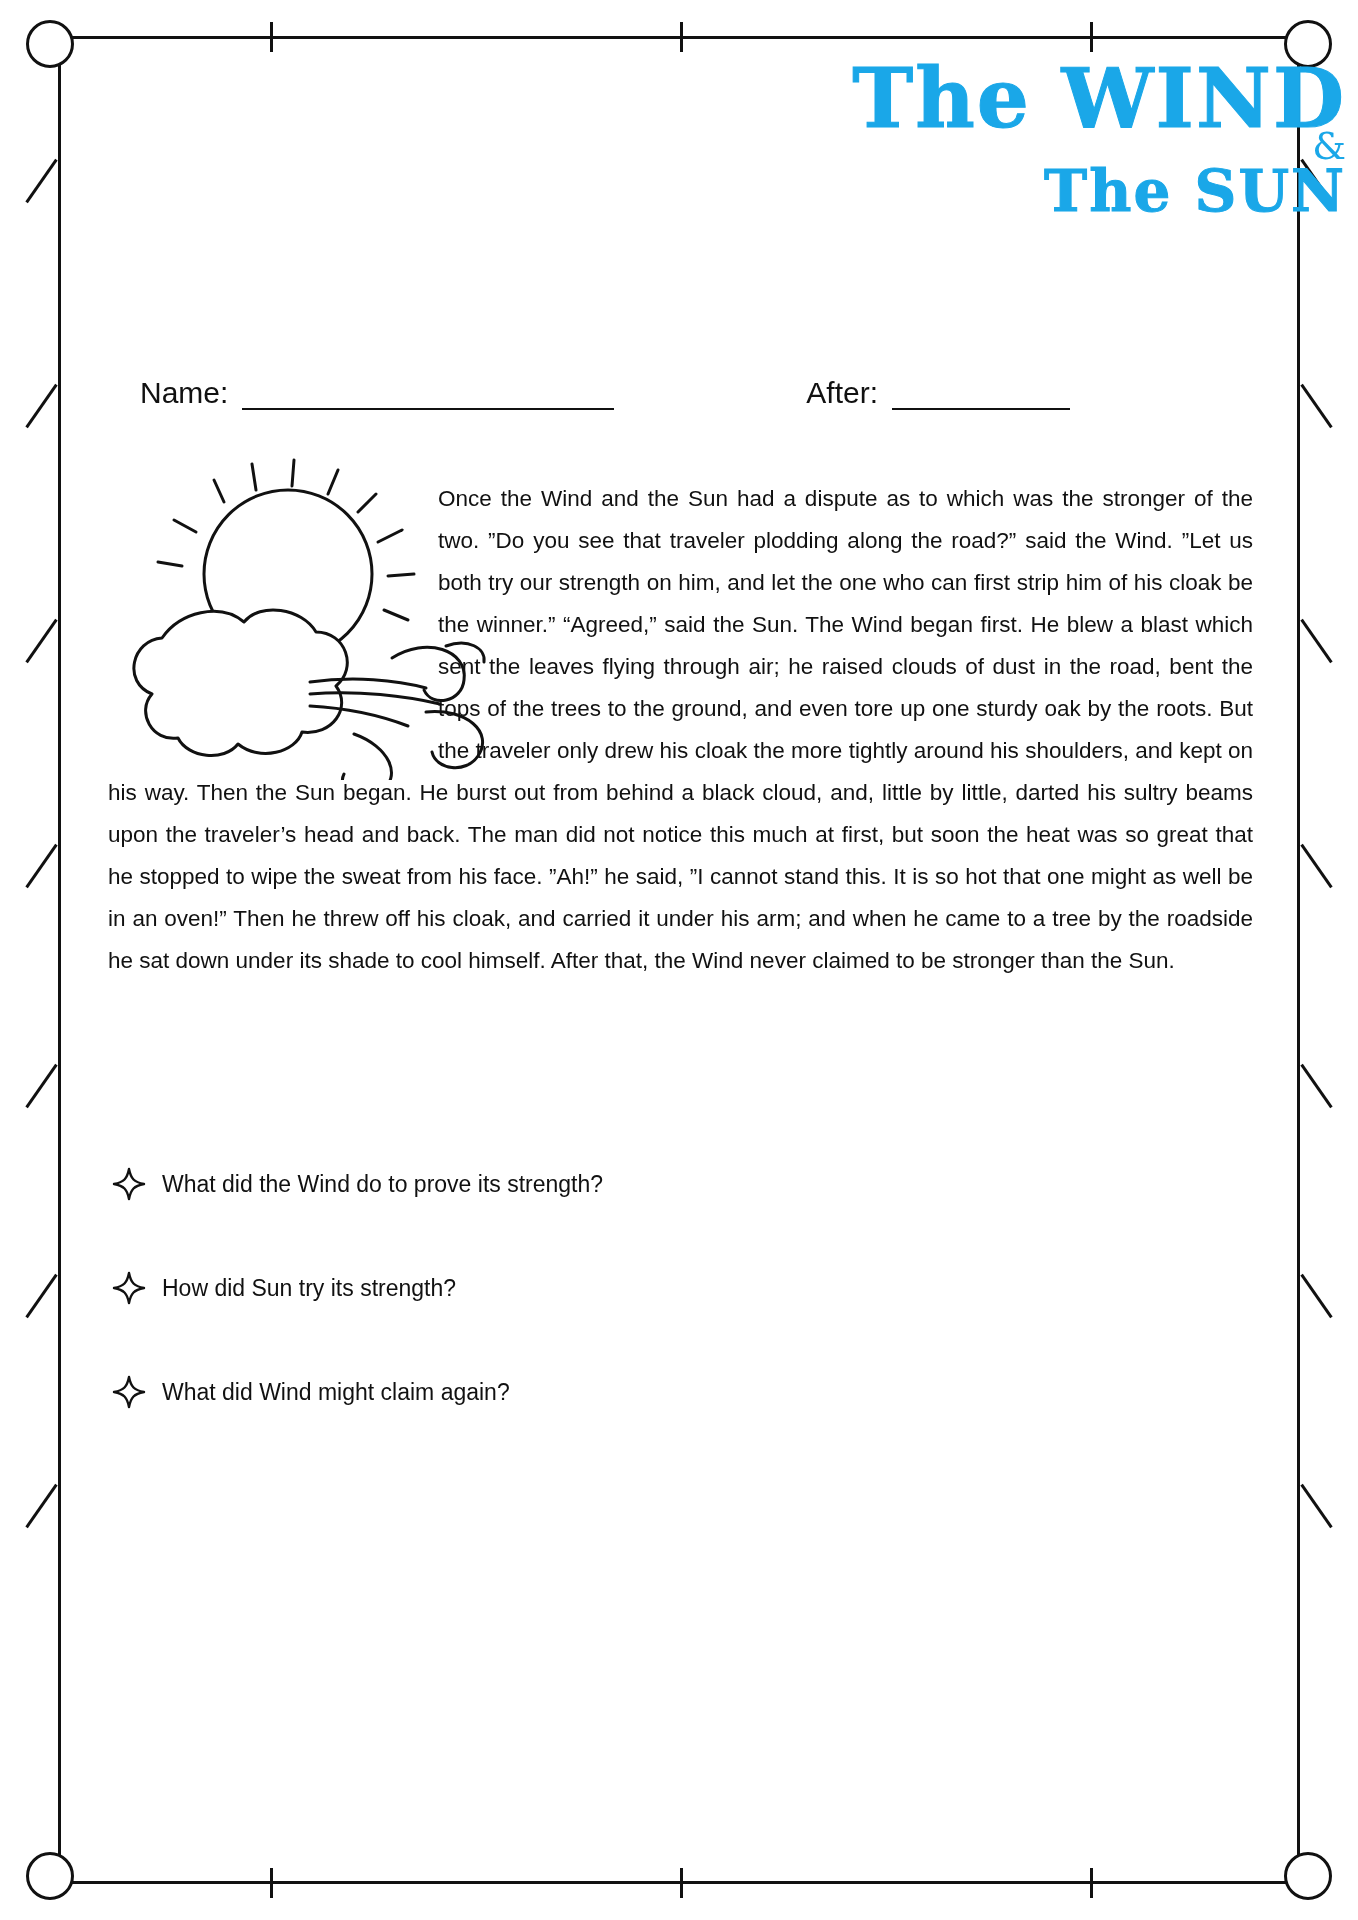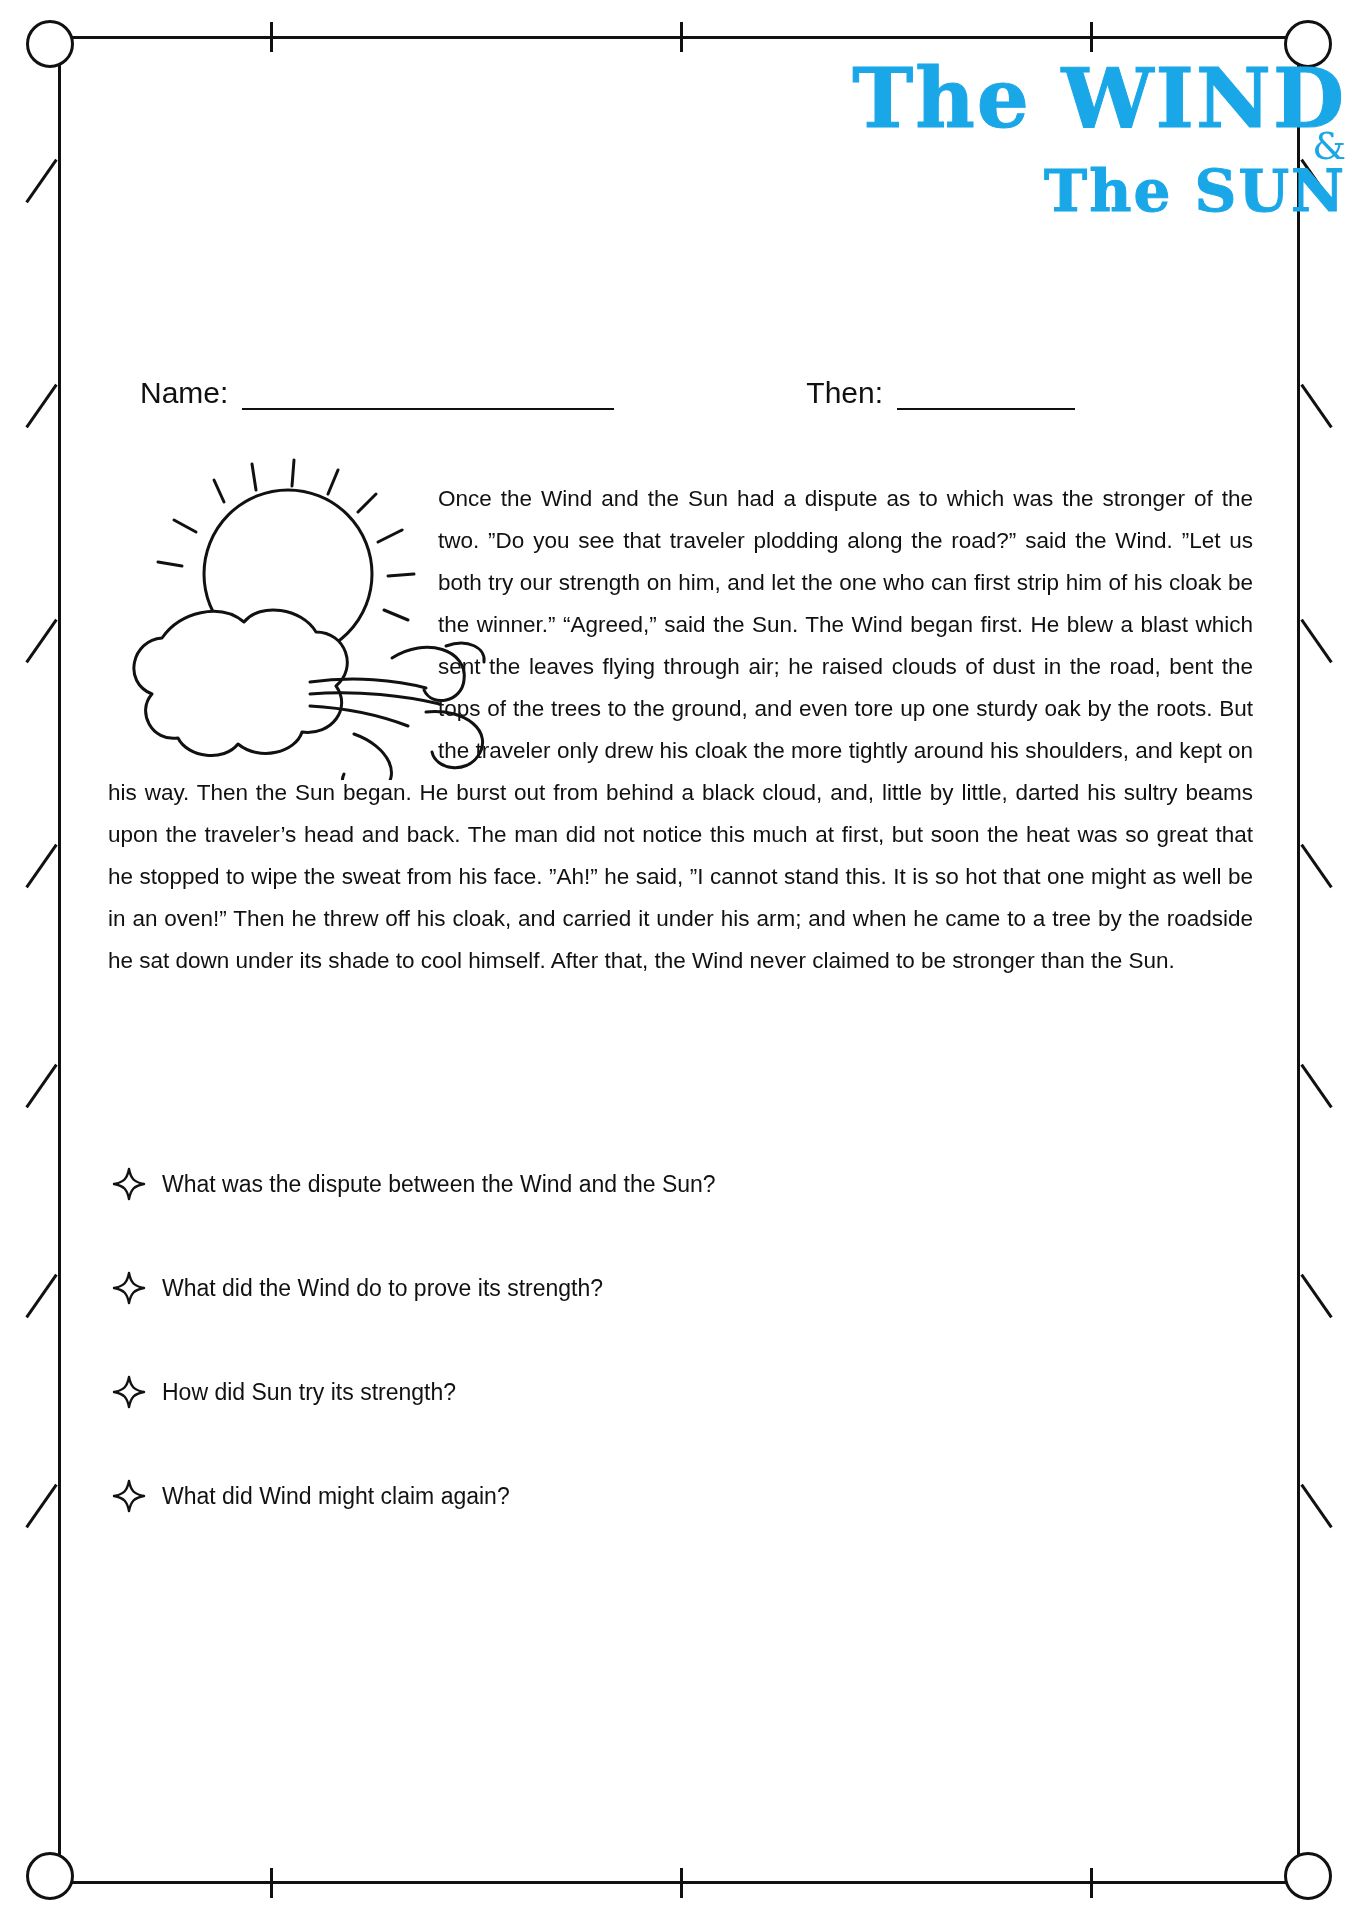--- a/index.html
+++ b/index.html
@@ -205,21 +205,21 @@
 
   <div class="title-block">
     <div class="title-line title-1">The WIND</div>
     <div class="title-amp">&amp;</div>
     <div class="title-line title-2">The SUN</div>
   </div>
 
   <div class="namedate">
     <span class="nd-label">Name:</span>
     <span class="nd-rule name-rule"></span>
-    <span class="nd-label date-label">Then:</span>
+    <span class="nd-label date-label">After:</span>
     <span class="nd-rule date-rule"></span>
   </div>
 
 
   <div class="illustration">
     <svg viewBox="0 0 420 330" width="420" height="330" fill="none" stroke="#111" stroke-width="3" stroke-linecap="round" stroke-linejoin="round">
 
       <g>
         <line x1="128" y1="52" x2="118" y2="30"></line>
         <line x1="160" y1="40" x2="156" y2="14"></line>
@@ -251,26 +251,20 @@
     </svg>
   </div>
 
   <div class="story">
     <div class="indent-wrap"></div>
     <p>Once the Wind and the Sun had a dispute as to which was the stronger of the two. ”Do you see that traveler plodding along the road?” said the Wind. ”Let us both try our strength on him, and let the one who can first strip him of his cloak be the winner.” “Agreed,” said the Sun. The Wind began first. He blew a blast which sent the leaves flying through air; he raised clouds of dust in the road, bent the tops of the trees to the ground, and even tore up one sturdy oak by the roots. But the traveler only drew his cloak the more tightly around his shoulders, and kept on his way. Then the Sun began. He burst out from behind a black cloud, and, little by little, darted his sultry beams upon the traveler’s head and back. The man did not notice this much at first, but soon the heat was so great that he stopped to wipe the sweat from his face. ”Ah!” he said, ”I cannot stand this. It is so hot that one might as well be in an oven!” Then he threw off his cloak, and carried it under his arm; and when he came to a tree by the roadside he sat down under its shade to cool himself. After that, the Wind never claimed to be stronger than the Sun.</p>
   </div>
 
   <div class="questions">
 
-    <div class="question-row">
-      <svg class="q-bullet" viewBox="0 0 34 34">
-        <path d="M17 2 C19 12 22 15 32 17 C22 19 19 22 17 32 C15 22 12 19 2 17 C12 15 15 12 17 2 Z" fill="#fff" stroke="#111" stroke-width="2.4" stroke-linejoin="round"></path>
-      </svg>
-      <span class="q-text">What was the dispute between the Wind and the Sun?</span>
-    </div>
 
 
     <div class="question-row">
       <svg class="q-bullet" viewBox="0 0 34 34">
         <path d="M17 2 C19 12 22 15 32 17 C22 19 19 22 17 32 C15 22 12 19 2 17 C12 15 15 12 17 2 Z" fill="#fff" stroke="#111" stroke-width="2.4" stroke-linejoin="round"></path>
       </svg>
       <span class="q-text">What did the Wind do to prove its strength?</span>
     </div>
 
     <div class="question-row">

